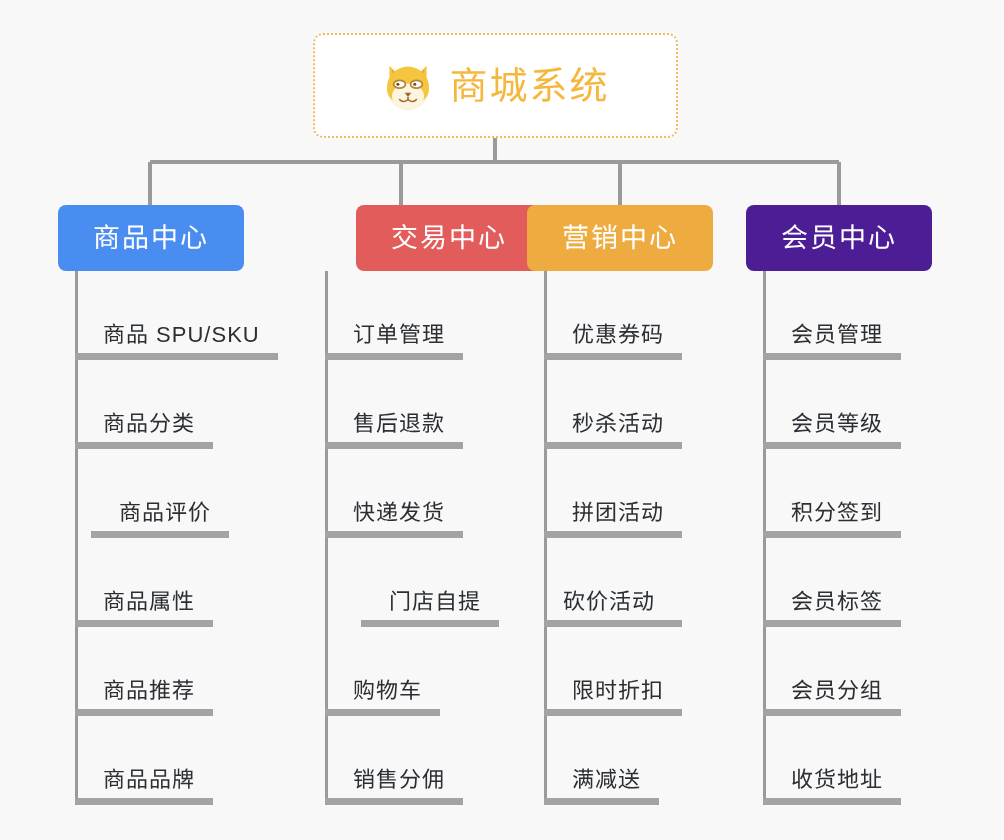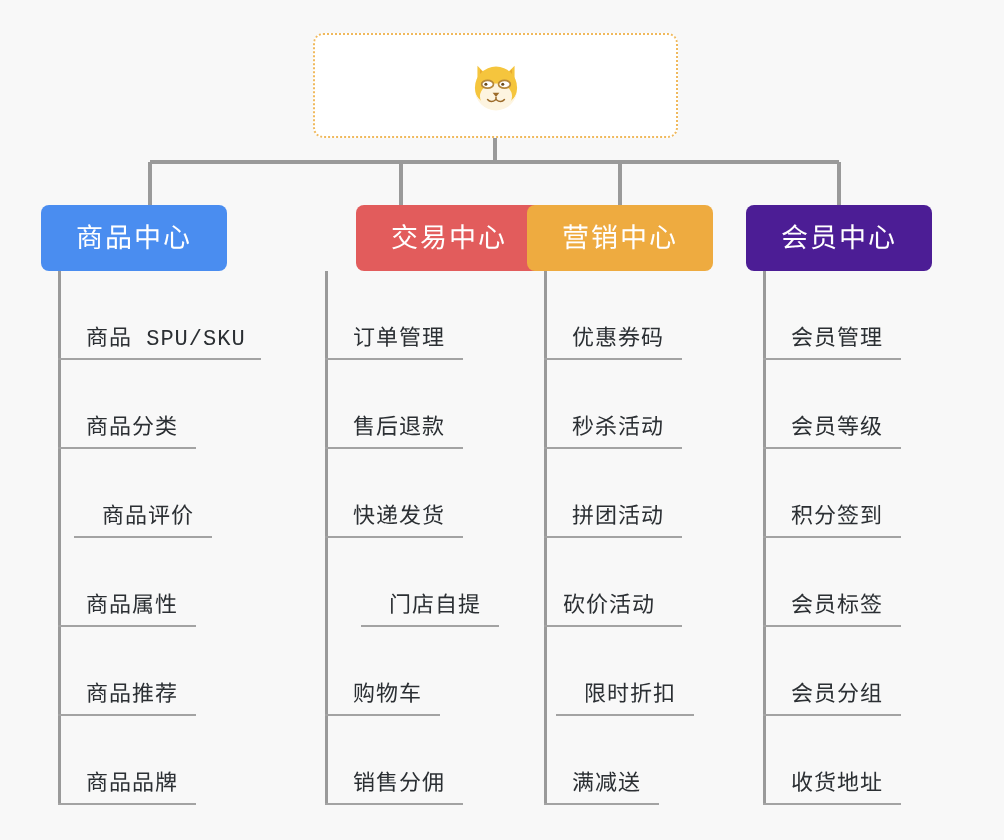--- a/index.html
+++ b/index.html
@@ -107,25 +107,24 @@
   }
   .leaf-item {
     position: absolute;
     left: 0;
     height: 89px;
     display: flex;
     align-items: flex-end;
     box-sizing: border-box;
   }
   .leaf-underline {
-    border-bottom: 2px solid #a3a3a3;
+    border-bottom: 7px solid #a3a3a3;
     padding: 0 18px 6px 28px;
     box-sizing: border-box;
     width: 100%;
-    font-family: Liberation Mono, monospace;
   }
   .leaf-label {
     font-size: 22px;
     color: #2b2f33;
     line-height: 1.1;
     letter-spacing: 1px;
     white-space: nowrap;
     display: block;
   }
 </style>
@@ -156,24 +155,25 @@
       <ellipse cx="32" cy="44" rx="19" ry="15" fill="#fdf4e0"></ellipse>
       <ellipse cx="22" cy="30" rx="7" ry="4.6" fill="#ffffff" stroke="#b5863a" stroke-width="2"></ellipse>
       <ellipse cx="42" cy="30" rx="7" ry="4.6" fill="#ffffff" stroke="#b5863a" stroke-width="2"></ellipse>
       <circle cx="20" cy="30" r="1.8" fill="#6b4a1c"></circle>
       <circle cx="40" cy="30" r="1.8" fill="#6b4a1c"></circle>
       <path d="M28 40 L36 40 L32 45 Z" fill="#9c6b2a"></path>
       <path d="M32 45 L32 48" stroke="#9c6b2a" stroke-width="1.8" fill="none"></path>
       <path d="M32 48 q-6 5 -10 0" stroke="#9c6b2a" stroke-width="1.8" fill="none" stroke-linecap="round"></path>
       <path d="M32 48 q6 5 10 0" stroke="#9c6b2a" stroke-width="1.8" fill="none" stroke-linecap="round"></path>
     </svg>
+    <span class="root-title">商城系统</span>
   </div>
 
   <div id="columns-host">
-      <div class="column col-1" style="left: 41px;">
+      <div class="column col-1" style="left: 58px;">
         <div class="cat-box" style="background: rgb(74, 141, 240);">
           <span class="cat-label">商品中心</span>
         </div>
         <div class="leaf-list">
           <div class="leaf-spine" style="height: 534px;"></div>
           <div class="leaf-item" style="top: 0px;">
             <div class="leaf-underline" style="width: 203px;">
               <span class="leaf-label">商品 SPU/SKU</span>
             </div>
           </div>
@@ -261,21 +261,21 @@
           <div class="leaf-item" style="top: 178px;">
             <div class="leaf-underline" style="width: 138px;">
               <span class="leaf-label">拼团活动</span>
             </div>
           </div>
           <div class="leaf-item" style="top: 267px;">
             <div class="leaf-underline" style="width: 138px; padding-left: 19px;">
               <span class="leaf-label">砍价活动</span>
             </div>
           </div>
-          <div class="leaf-item" style="top: 356px; padding-left: 12px;">
+          <div class="leaf-item" style="top: 356px;">
             <div class="leaf-underline" style="width: 138px;">
               <span class="leaf-label">限时折扣</span>
             </div>
           </div>
           <div class="leaf-item" style="top: 445px;">
             <div class="leaf-underline" style="width: 115px; text-align: right;">
               <span class="leaf-label">满减送</span>
             </div>
           </div>
         </div>

